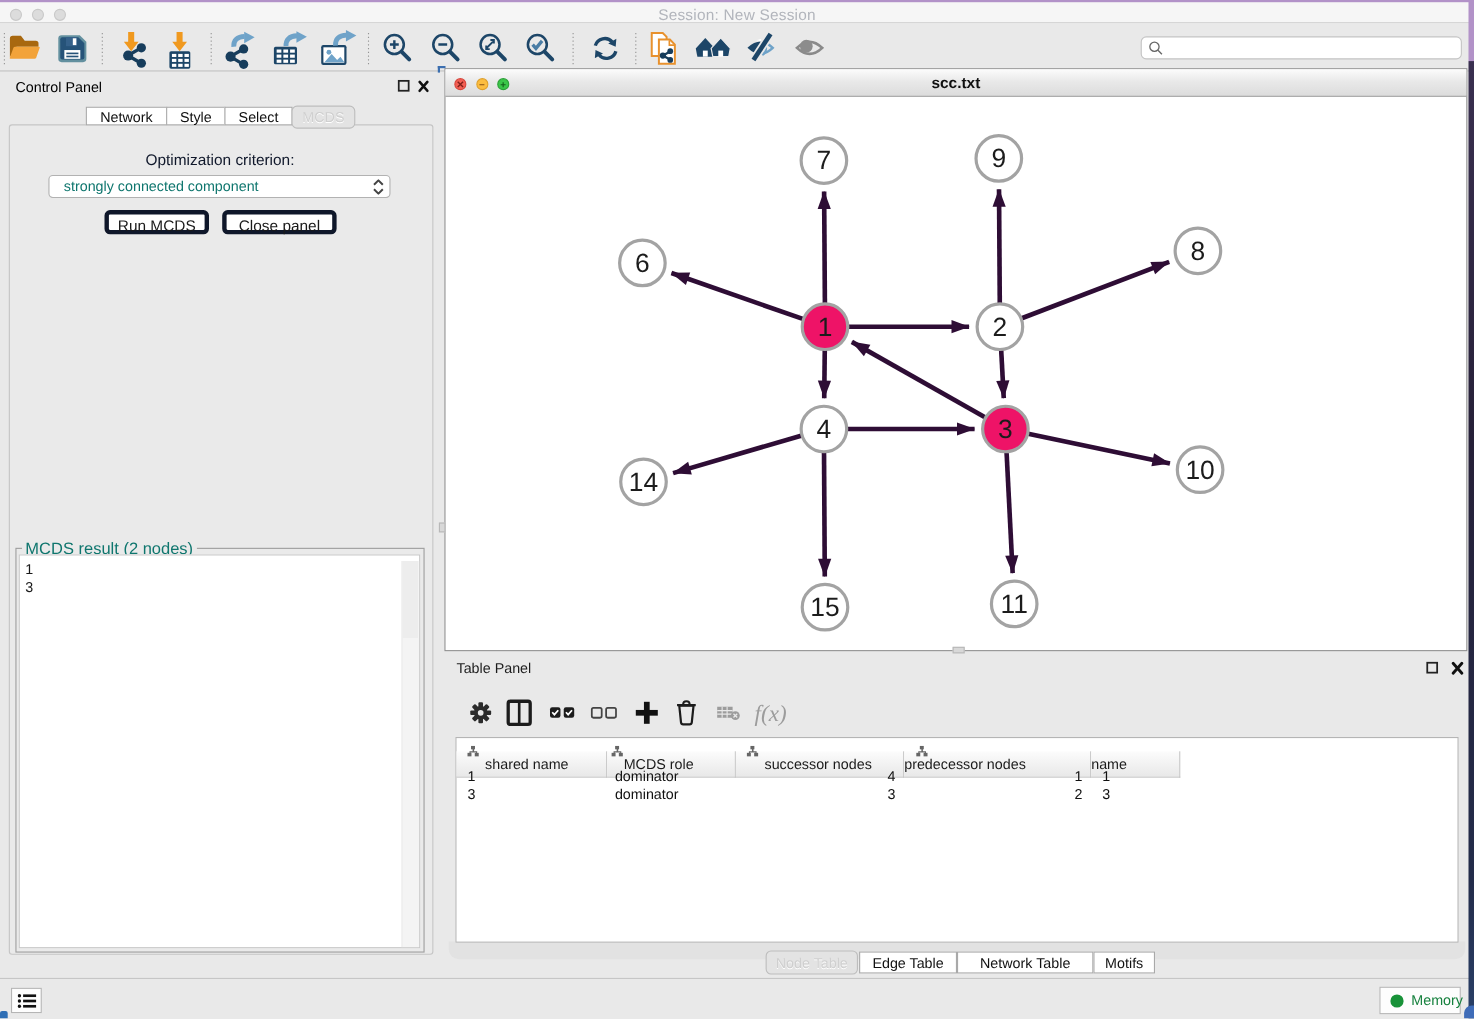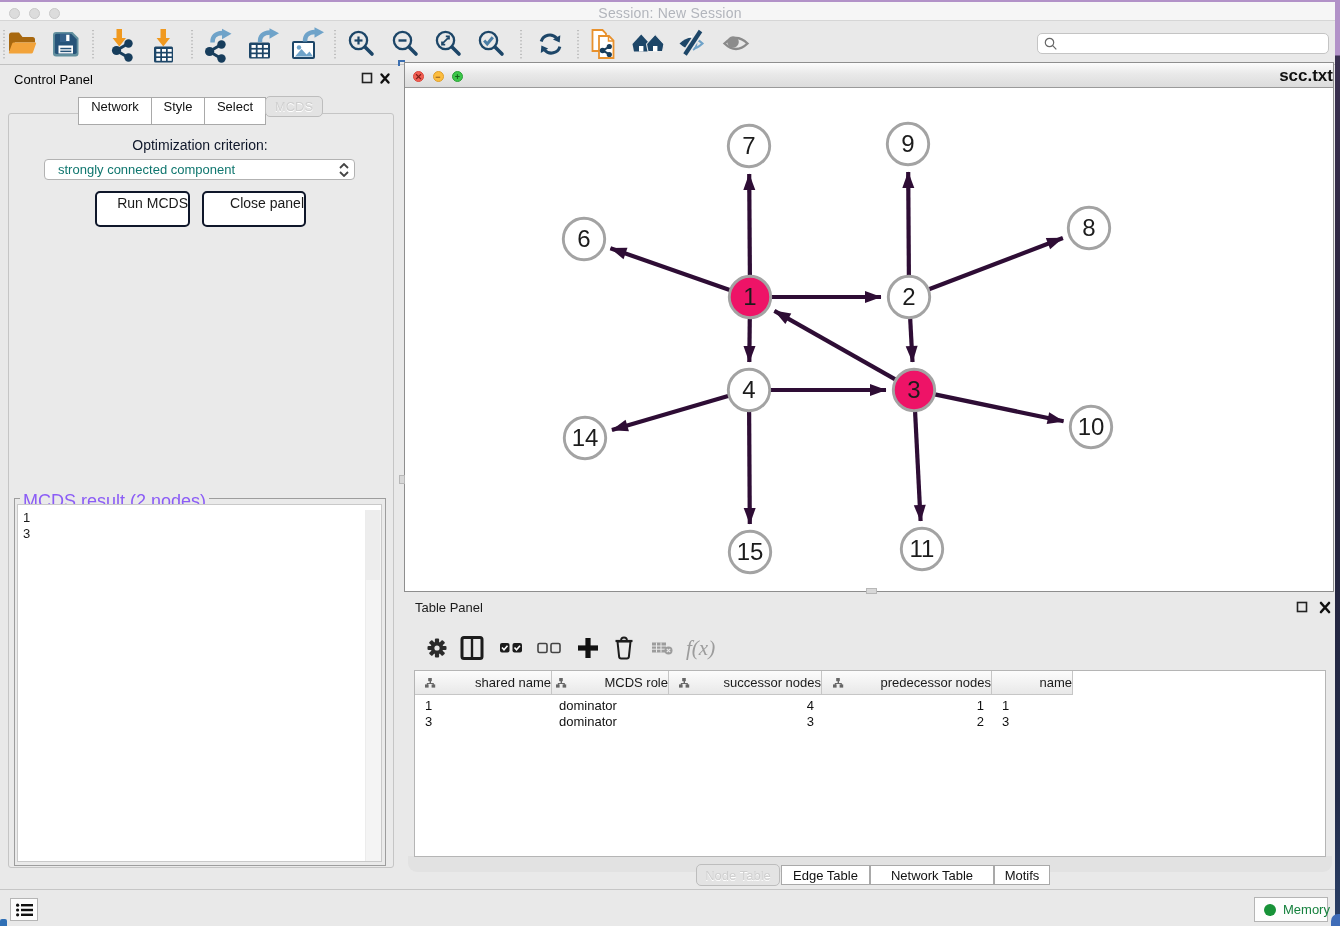--- a/index.html
+++ b/index.html
@@ -9,38 +9,38 @@
 #mactop{left:0;top:0;width:1340px;height:21px;background:#f6f6f6;border-bottom:1px solid #d6d6d6;}
 #purple{left:0;top:0;width:1340px;height:2px;background:#b292c8;}
 .tl{position:absolute;top:8px;width:11px;height:11px;border-radius:50%;background:#dcdcdc;border:1px solid #c9c9c9;}
 #mactitle{left:0;top:4.5px;width:1340px;text-align:center;font-size:14px;color:#b2b5bc;letter-spacing:0.2px;}
 
 #toolbar{left:0;top:22px;width:1340px;height:43px;background:#e9e9e9;border-bottom:1px solid #c2c2c2;}
 #search{left:1037px;top:11px;width:292px;height:21px;background:#fff;border:1px solid #c4c4c4;border-radius:5px;}
 
 #cp-title{left:14px;top:72px;font-size:13px;color:#000000;}
 #cp-body{left:8px;top:113px;width:386px;height:755px;background:#eaeaea;border:1px solid #c5c5c5;border-radius:3px;}
-.cptab{position:absolute;top:97px;height:28px;background:#fff;border:1px solid #a9a9a9;font-size:13px;text-align:center;line-height:18px;color:#111;}
+.cptab{position:absolute;top:97px;height:17px;background:#fff;border:1px solid #a9a9a9;font-size:13px;text-align:center;line-height:18px;color:#111;}
 #tab-mcds{position:absolute;top:96px;height:21px;background:#e3e3e3;border:1px solid #bdbdbd;border-radius:5px;font-size:13px;text-align:center;line-height:20px;color:#cfcfcf;text-shadow:0 1px 0 #fff;}
 #optlabel{left:0px;top:137px;width:400px;text-align:center;font-size:14px;color:#0f172a;}
 #combo{left:44px;top:159px;width:311px;height:21px;background:#fff;border:1px solid #b2b2b2;border-radius:4px;font-size:13px;line-height:19px;padding-left:13px;color:#0f766e;}
-.btn{position:absolute;height:36px;background:#fff;border:2px solid #0f172a;border-radius:5px;font-size:14px;text-align:right;color:#1a1a1a;}
+.btn{position:absolute;height:22px;background:#fff;border:4px solid #0f172a;border-radius:5px;font-size:14px;text-align:center;color:#1a1a1a;}
 #groupbox{left:14px;top:498px;width:372px;height:368px;border:1px solid #9d9d9d;}
-#grouplabel{left:20px;top:491px;background:#eaeaea;padding:0 3px;font-size:18px;color:#8b5cf6;}
+#grouplabel{left:20px;top:491px;background:#eaeaea;padding:0 3px;font-size:15px;color:#0f766e;}
 #resultbox{left:17px;top:504px;width:365px;height:358px;background:#fff;border:1px solid #c9c9c9;font-size:13px;line-height:16px;padding:5px 0 0 5px;}
 #resultscroll{left:365px;top:510px;width:16px;height:351px;background:#f4f4f4;border-left:1px solid #ececec;}
 #resultthumb{left:366px;top:510px;width:14px;height:70px;background:#ededed;}
 
 #netwin{left:404px;top:62px;width:930px;height:530px;border:1px solid #8e8e8e;background:#fff;}
-#nettitle{left:0;top:0;width:928px;height:25px;background:linear-gradient(#fcfcfc,#e9e9e9 45%,#dcdcdc);border-bottom:1px solid #9a9a9a;text-align:right;font-size:17px;font-weight:bold;color:#111;line-height:25px;}
+#nettitle{left:0;top:0;width:928px;height:25px;background:linear-gradient(#fcfcfc,#e9e9e9 45%,#dcdcdc);border-bottom:1px solid #9a9a9a;text-align:center;font-size:14px;font-weight:bold;color:#111;line-height:25px;}
 .mtl{position:absolute;top:7.5px;width:11px;height:11px;border-radius:50%;font-size:9px;font-weight:bold;text-align:center;line-height:11px;}
 
 #tp-title{left:415px;top:600px;font-size:13px;color:#1c1c1c;}
 #tablebox{left:414px;top:670px;width:912px;height:187px;background:#fff;border:1px solid #b5b5b5;}
-.th{position:absolute;top:0;height:24px;background:linear-gradient(#fcfcfc,#e8e8e8);border-right:1px solid #c6c6c6;border-bottom:1px solid #c6c6c6;font-size:13px;color:#1a1a1a;text-align:right;line-height:23px;}
+.th{position:absolute;top:12px;height:24px;background:linear-gradient(#fcfcfc,#e8e8e8);border-right:1px solid #c6c6c6;border-bottom:1px solid #c6c6c6;font-size:13px;color:#1a1a1a;text-align:left;line-height:23px;}
 .td{position:absolute;font-size:13px;height:16px;line-height:16px;color:#111;}
 
 .btab{position:absolute;top:865px;height:20px;background:#fff;border:1px solid #a9a9a9;font-size:13px;text-align:center;line-height:19px;color:#111;}
 #btab-node{position:absolute;top:864px;height:22px;background:#e3e3e3;border:1px solid #bdbdbd;border-radius:5px;font-size:13px;text-align:center;line-height:21px;color:#cfcfcf;text-shadow:0 1px 0 #fff;}
 
 #statusline{left:0;top:889px;width:1340px;height:1px;background:#c6c6c6;}
 #listbtn{left:10px;top:898px;width:28px;height:23px;background:#fdfdfd;border:1px solid #b5b5b5;}
 #membtn{left:1254px;top:897px;width:74px;height:25px;background:#fdfdfd;border:1px solid #b5b5b5;font-size:13px;color:#15803d;}
 #rightedge{left:1335px;top:0;width:5px;height:926px;background:linear-gradient(#b292c8 0,#b292c8 55px,#3a3050 56px,#262038 400px,#232c4a 800px,#2a4068 926px);}
 </style></head>

